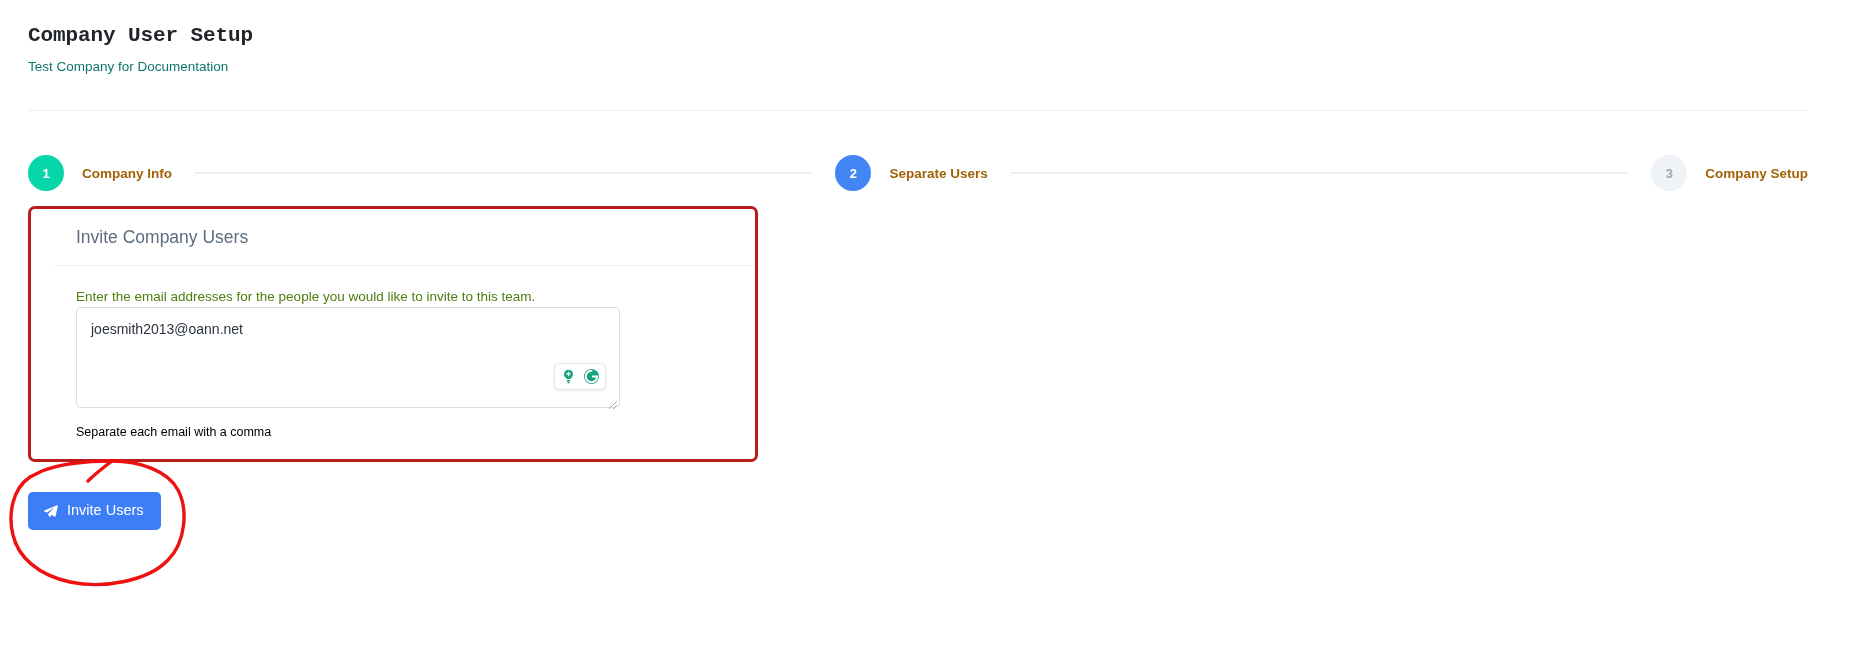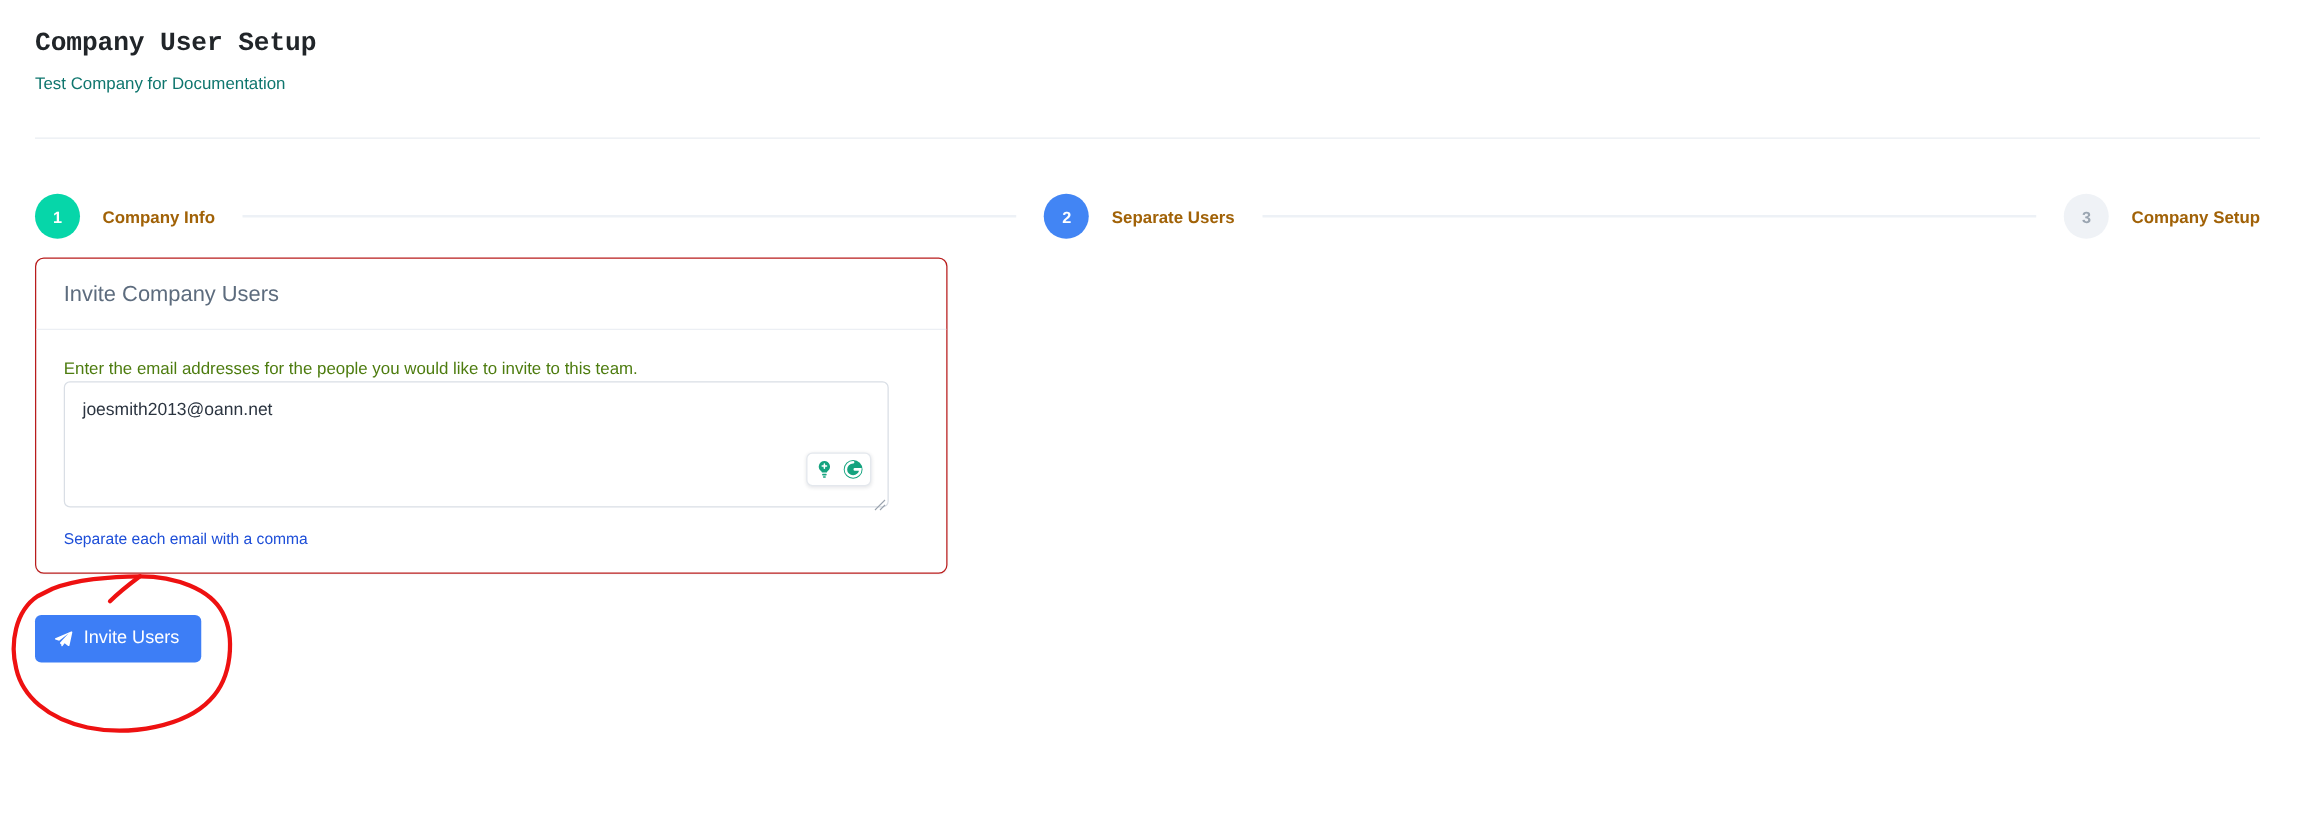--- a/index.html
+++ b/index.html
@@ -93,23 +93,24 @@
     min-width: 40px;
   }
 
   
   .card {
     position: absolute;
     left: 28px;
     top: 206px;
     width: 730px;
     background: #ffffff;
-    border: 1px solid #b91c1c;
+    border: 3px solid #b91c1c;
     border-radius: 7px;
     box-shadow: 0 1px 2px rgba(20,30,50,0.035);
+    padding-left: 23px;
   }
   .card-header {
     padding: 18px 22px 17px 22px;
     border-bottom: 1px solid #eceff4;
   }
   .card-title {
     font-size: 17.5px;
     color: #5d6c7e;
     font-weight: normal;
     margin: 0;
@@ -121,21 +122,21 @@
   .field-desc {
     font-size: 13.5px;
     color: #4d7c0f;
     margin: 0 0 0 0;
     line-height: 1.4;
   }
 
   
   .ta-wrap {
     position: relative;
-    width: 660px;
+    width: 544px;
   }
   .email-textarea {
     width: 100%;
     height: 101px;
     border: 1px solid #d9dee5;
     border-radius: 5px;
     padding: 12px 14px;
     font-family: "Liberation Sans", sans-serif;
     font-size: 14px;
     color: #2b3440;
@@ -162,21 +163,21 @@
     gap: 2px;
     background: #ffffff;
     border: 1px solid #e4e8ed;
     border-radius: 5px;
     padding: 2px 3px;
     box-shadow: 0 1px 3px rgba(20,30,50,0.10);
   }
   .g-icon { width: 21px; height: 21px; display: block; }
   .field-hint {
     font-size: 12.5px;
-    color: #1d4ed8;
+    color: #000000;
     margin: 13px 0 0 0;
   }
 
   
   .invite-btn {
     position: absolute;
     left: 28px;
     top: 492px;
     display: flex;
     align-items: flex-start;

